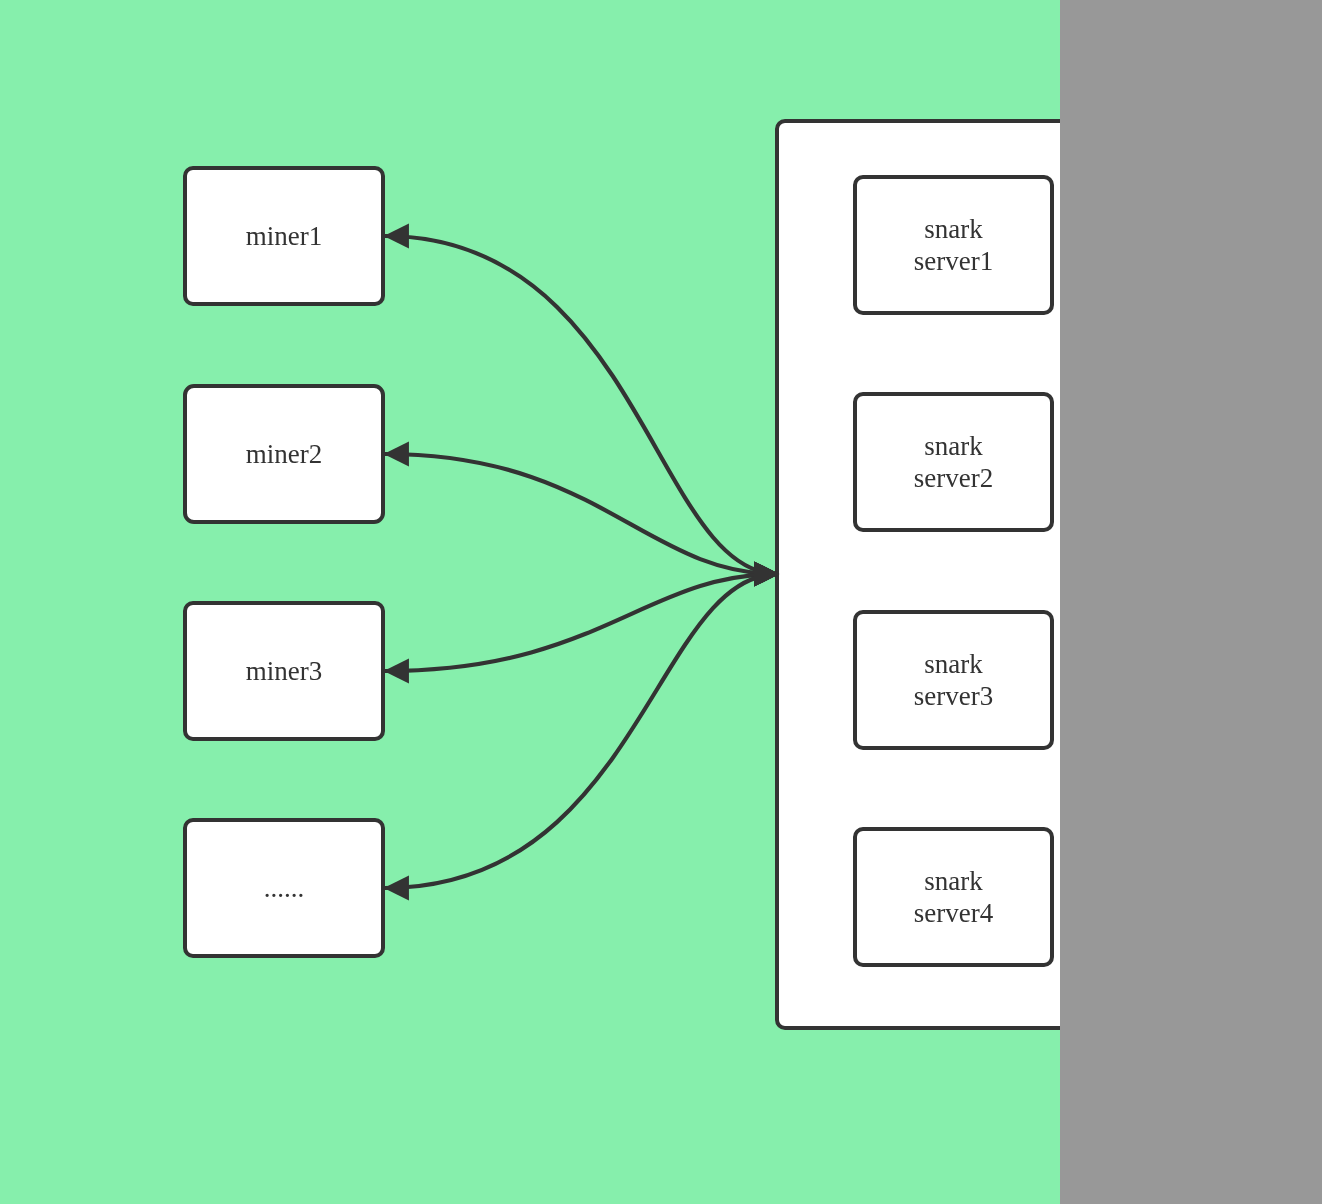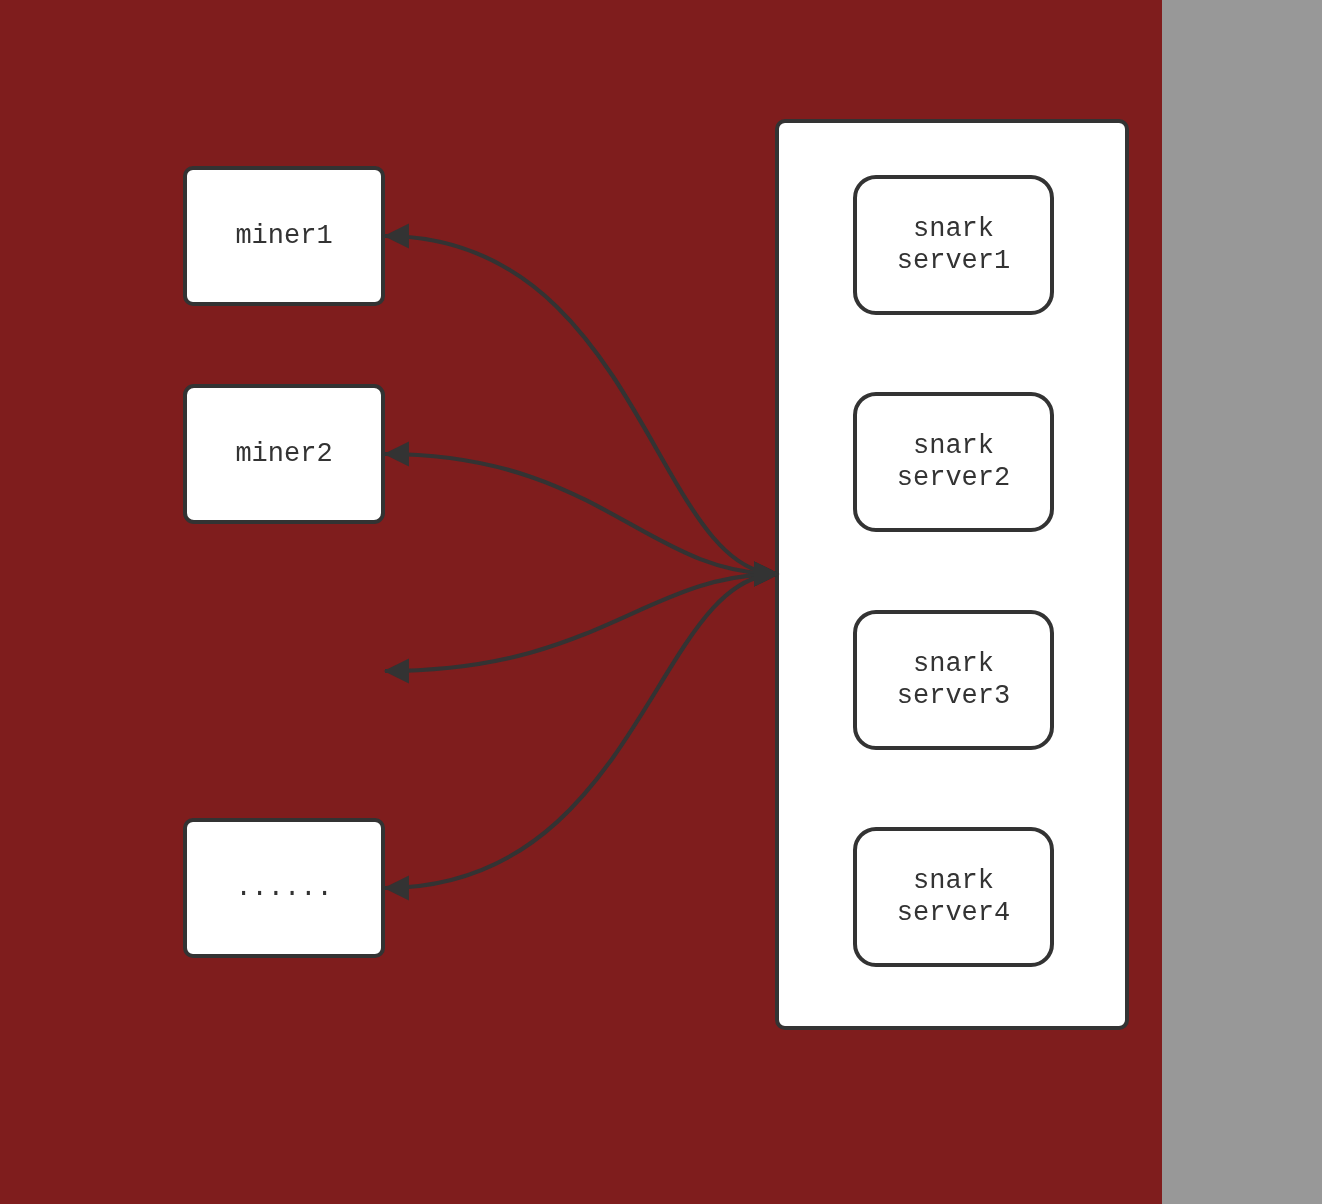--- a/index.html
+++ b/index.html
@@ -2,25 +2,25 @@
 <html><head>
 <meta charset="utf-8">
 <style>
   html, body {
     margin: 0;
     padding: 0;
     background: #989898;
   }
   .canvas {
     position: relative;
-    width: 1162px;
+    width: 1060px;
     height: 1204px;
-    background: #7f1d1d;
+    background: #86efac;
     overflow: hidden;
-    font-family: Liberation Mono, monospace;
+    font-family: Liberation Serif, serif;
   }
   .edges-layer {
     position: absolute;
     left: 0;
     top: 0;
     width: 1322px;
     height: 1204px;
     z-index: 2;
     pointer-events: none;
   }
@@ -56,21 +56,20 @@
     height: 911px;
     background: #ffffff;
     border: 4.5px solid #333333;
     border-radius: 10px;
     z-index: 1;
   }
   .snark-node {
     left: 853px;
     width: 201px;
     height: 140px;
-    border-radius: 23px;
   }
   .miner-1 { top: 166px; }
   .miner-2 { top: 384px; border-radius: 11px; }
   .miner-3 { top: 601px; }
   .miner-4 { top: 818px; }
   .snark-1 { top: 175px; }
   .snark-2 { top: 392px; }
   .snark-3 { top: 610px; }
   .snark-4 { top: 827px; }
 </style>
@@ -79,20 +78,23 @@
 
 <div class="canvas">
 
   <div class="cluster"></div>
 
   <div class="node miner-node miner-1">
     <div class="node-label">miner1</div>
   </div>
   <div class="node miner-node miner-2">
     <div class="node-label">miner2</div>
+  </div>
+  <div class="node miner-node miner-3">
+    <div class="node-label">miner3</div>
   </div>
   <div class="node miner-node miner-4">
     <div class="node-label">......</div>
   </div>
 
   <div class="node snark-node snark-1">
     <div class="node-label">snark
 server1</div>
   </div>
   <div class="node snark-node snark-2">

